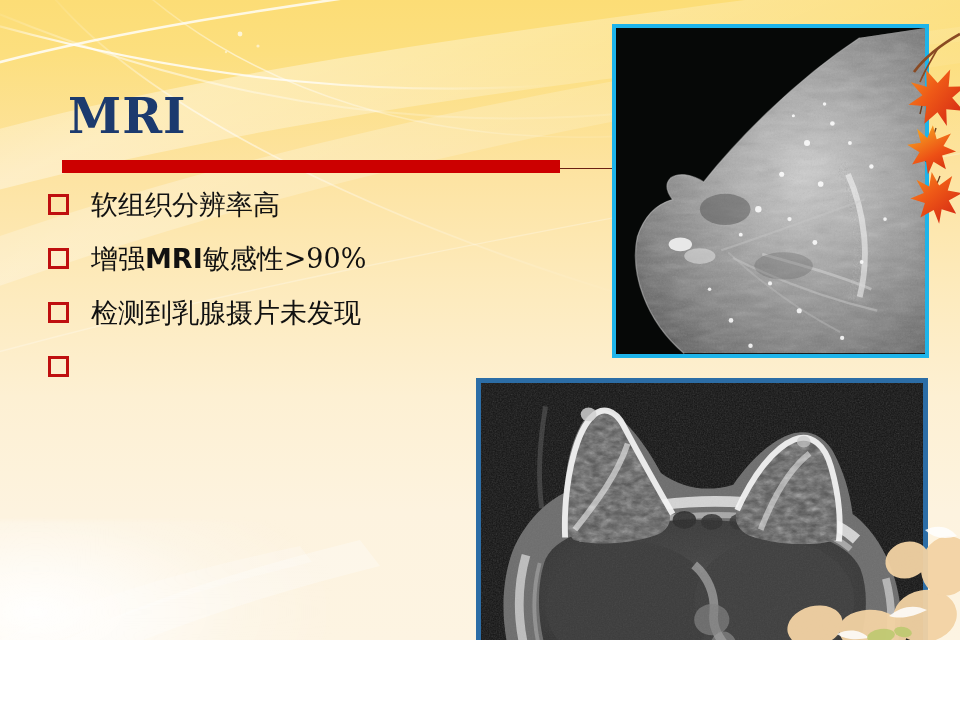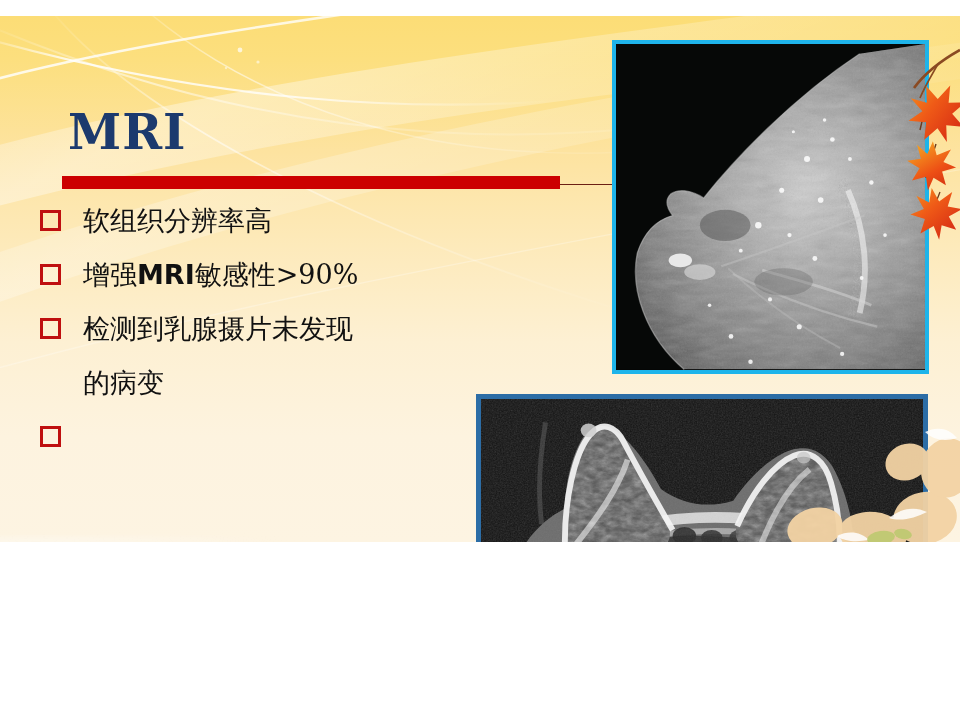--- a/index.html
+++ b/index.html
@@ -8,31 +8,30 @@
     padding: 0;
     background: #ffffff;
   }
   body {
     font-family: "Liberation Sans", "DejaVu Sans", sans-serif;
   }
 
   #slide {
     position: relative;
     width: 960px;
-    height: 526px;
+    height: 640px;
     overflow: hidden;
     background: linear-gradient(180deg,
         #fcdd76 0%,
         #fcdf7e 8%,
         #fde3a0 26%,
         #fdeabb 44%,
         #fdf0d3 62%,
         #fdf3df 80%,
         #fdf4e2 100%);
-    margin-top: 16px;
   }
 
   
   .swoosh-layer {
     position: absolute;
     left: 0; top: 0;
     width: 960px; height: 720px;
     pointer-events: none;
   }
 
@@ -79,21 +78,21 @@
     left: 62px;
     top: 160px;
     width: 498px;
     height: 13px;
     background: #cc0000;
   }
 
   
   .bullets {
     position: absolute;
-    left: 40px;
+    left: 48px;
     top: 186px;
     width: 430px;
   }
   .bullet-row {
     display: flex;
     align-items: flex-start;
     margin-bottom: 16px;
   }
   .bullet-mark {
     flex: 0 0 auto;
@@ -232,24 +231,20 @@
     <div class="bullet-row">
       <span class="bullet-mark"></span>
       <span class="bullet-text"><span>增强</span><span class="latin">MRI</span><span>敏感性&gt;90%</span></span>
     </div>
 
     <div class="bullet-row">
       <span class="bullet-mark"></span>
       <span class="bullet-text"><span>检测到乳腺摄片未发现</span></span>
     </div>
 
-    <div class="bullet-row">
-      <span class="bullet-mark blank"></span>
-      <span class="bullet-text"><span>的病变</span></span>
-    </div>
 
 
     <div class="bullet-row">
       <span class="bullet-mark"></span>
     </div>
 
   </div>
 
   <div class="bottom-rule"></div>
 

